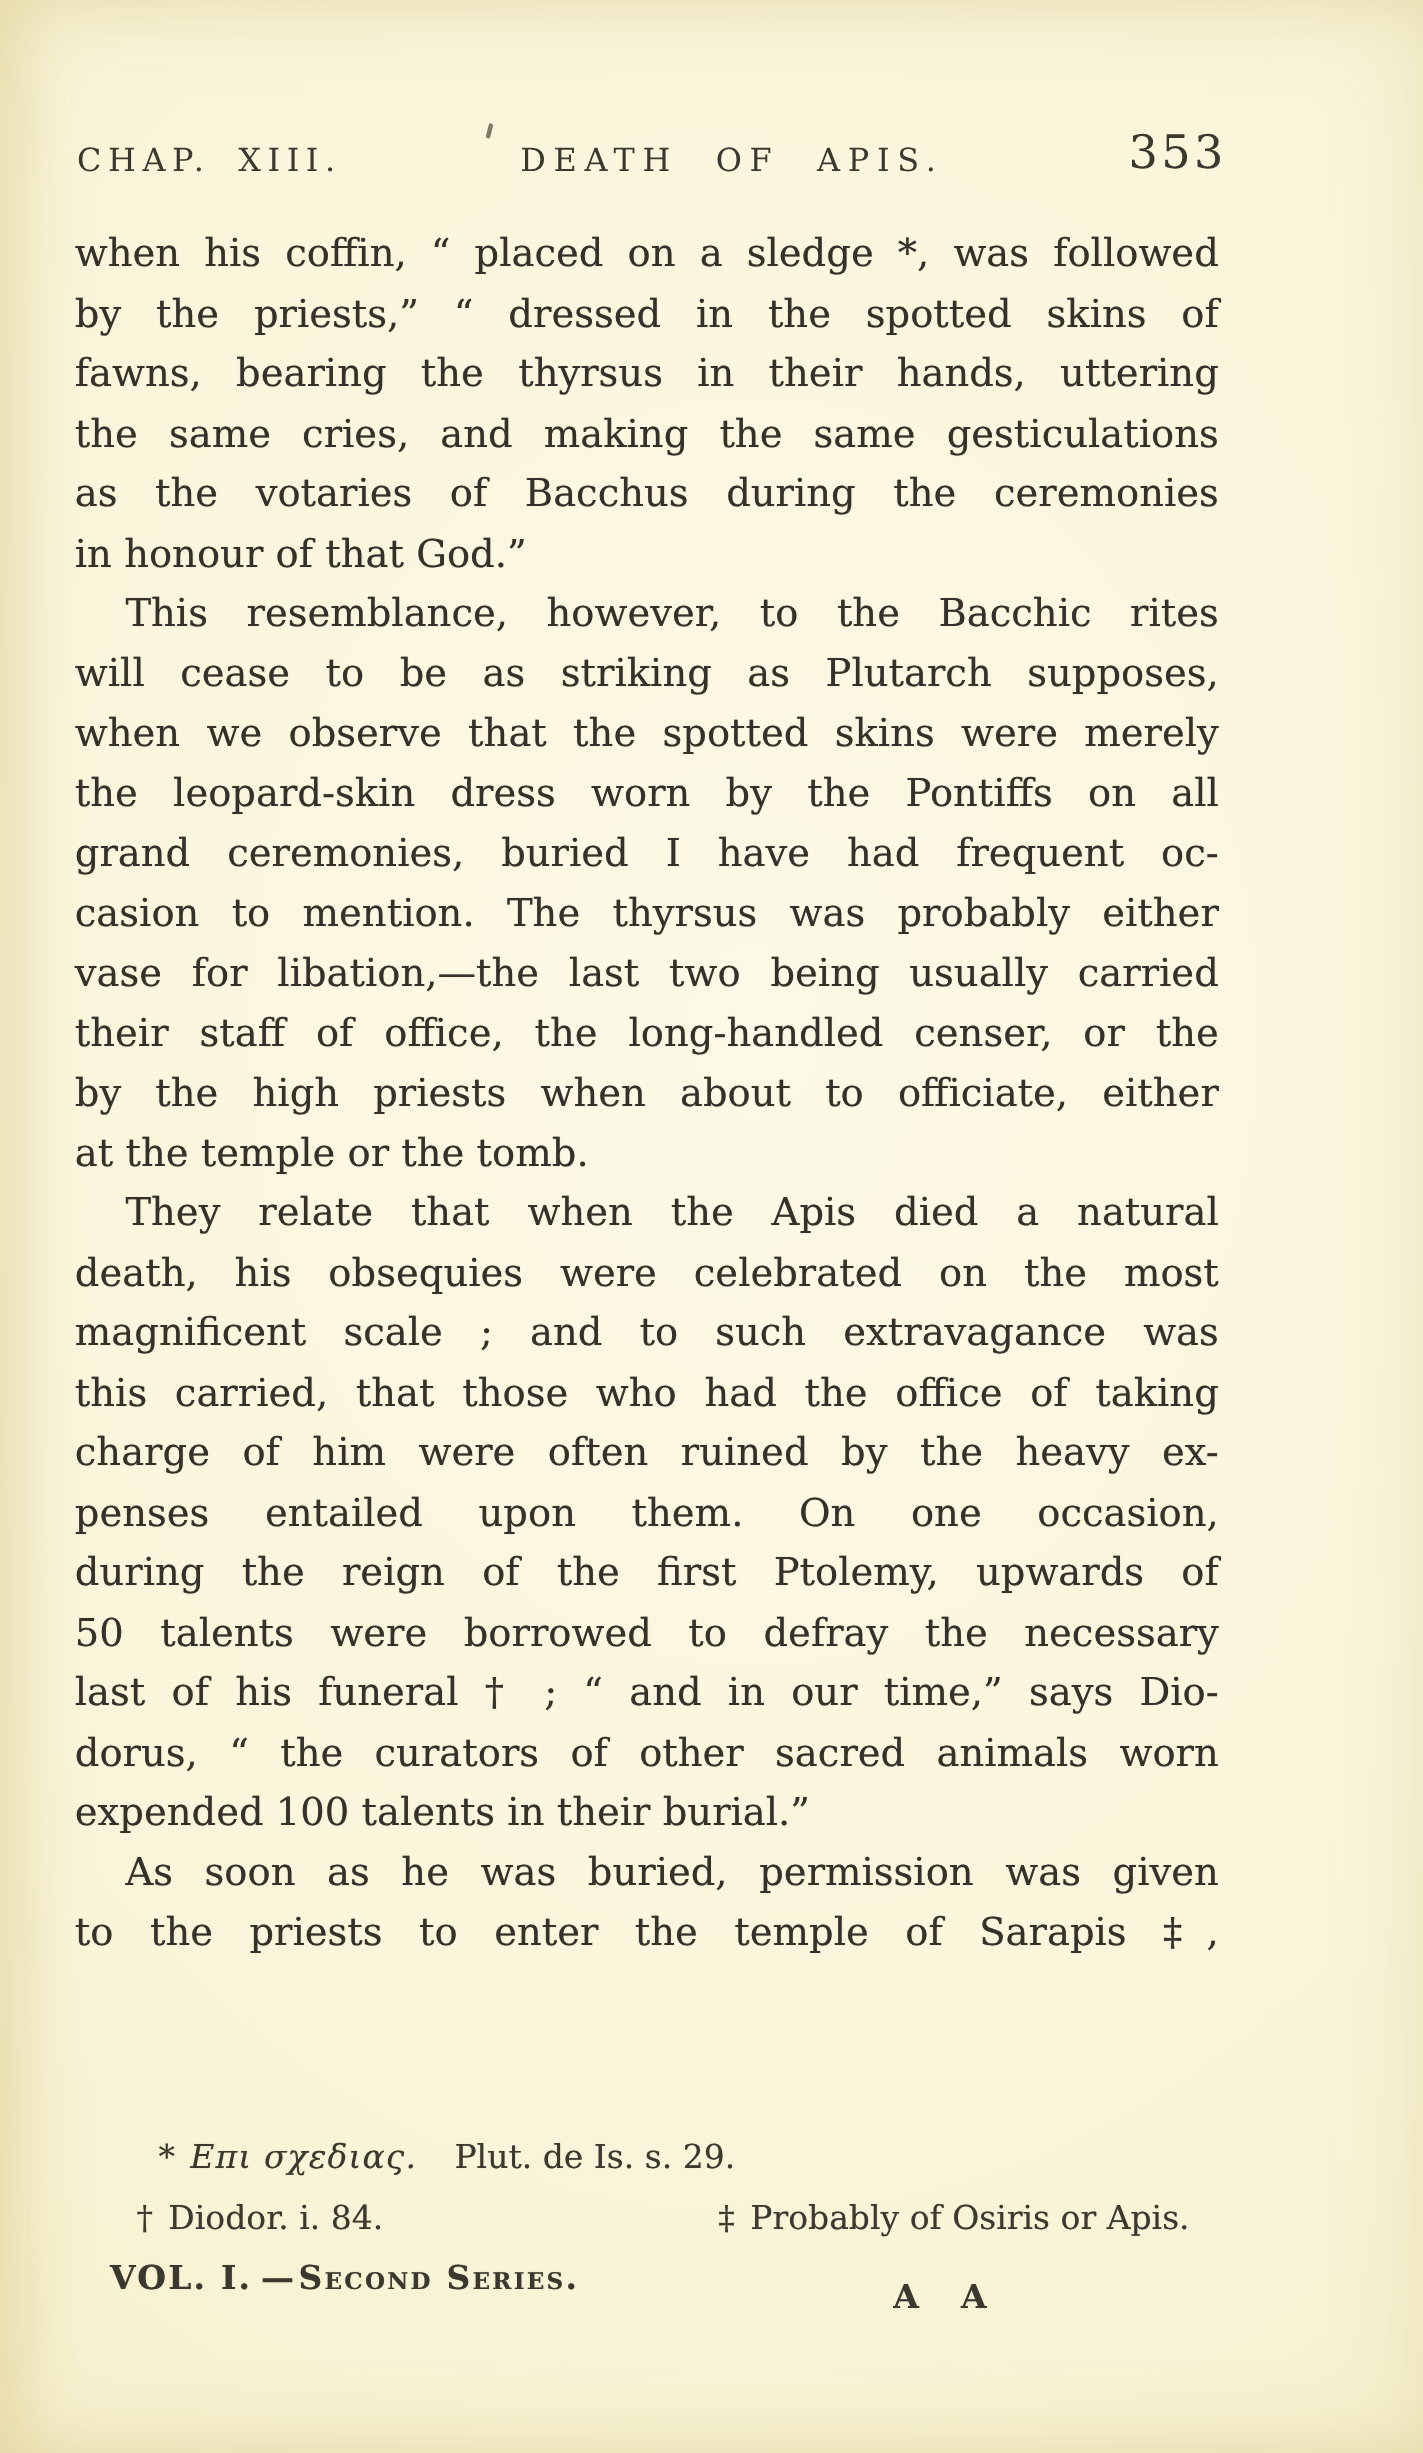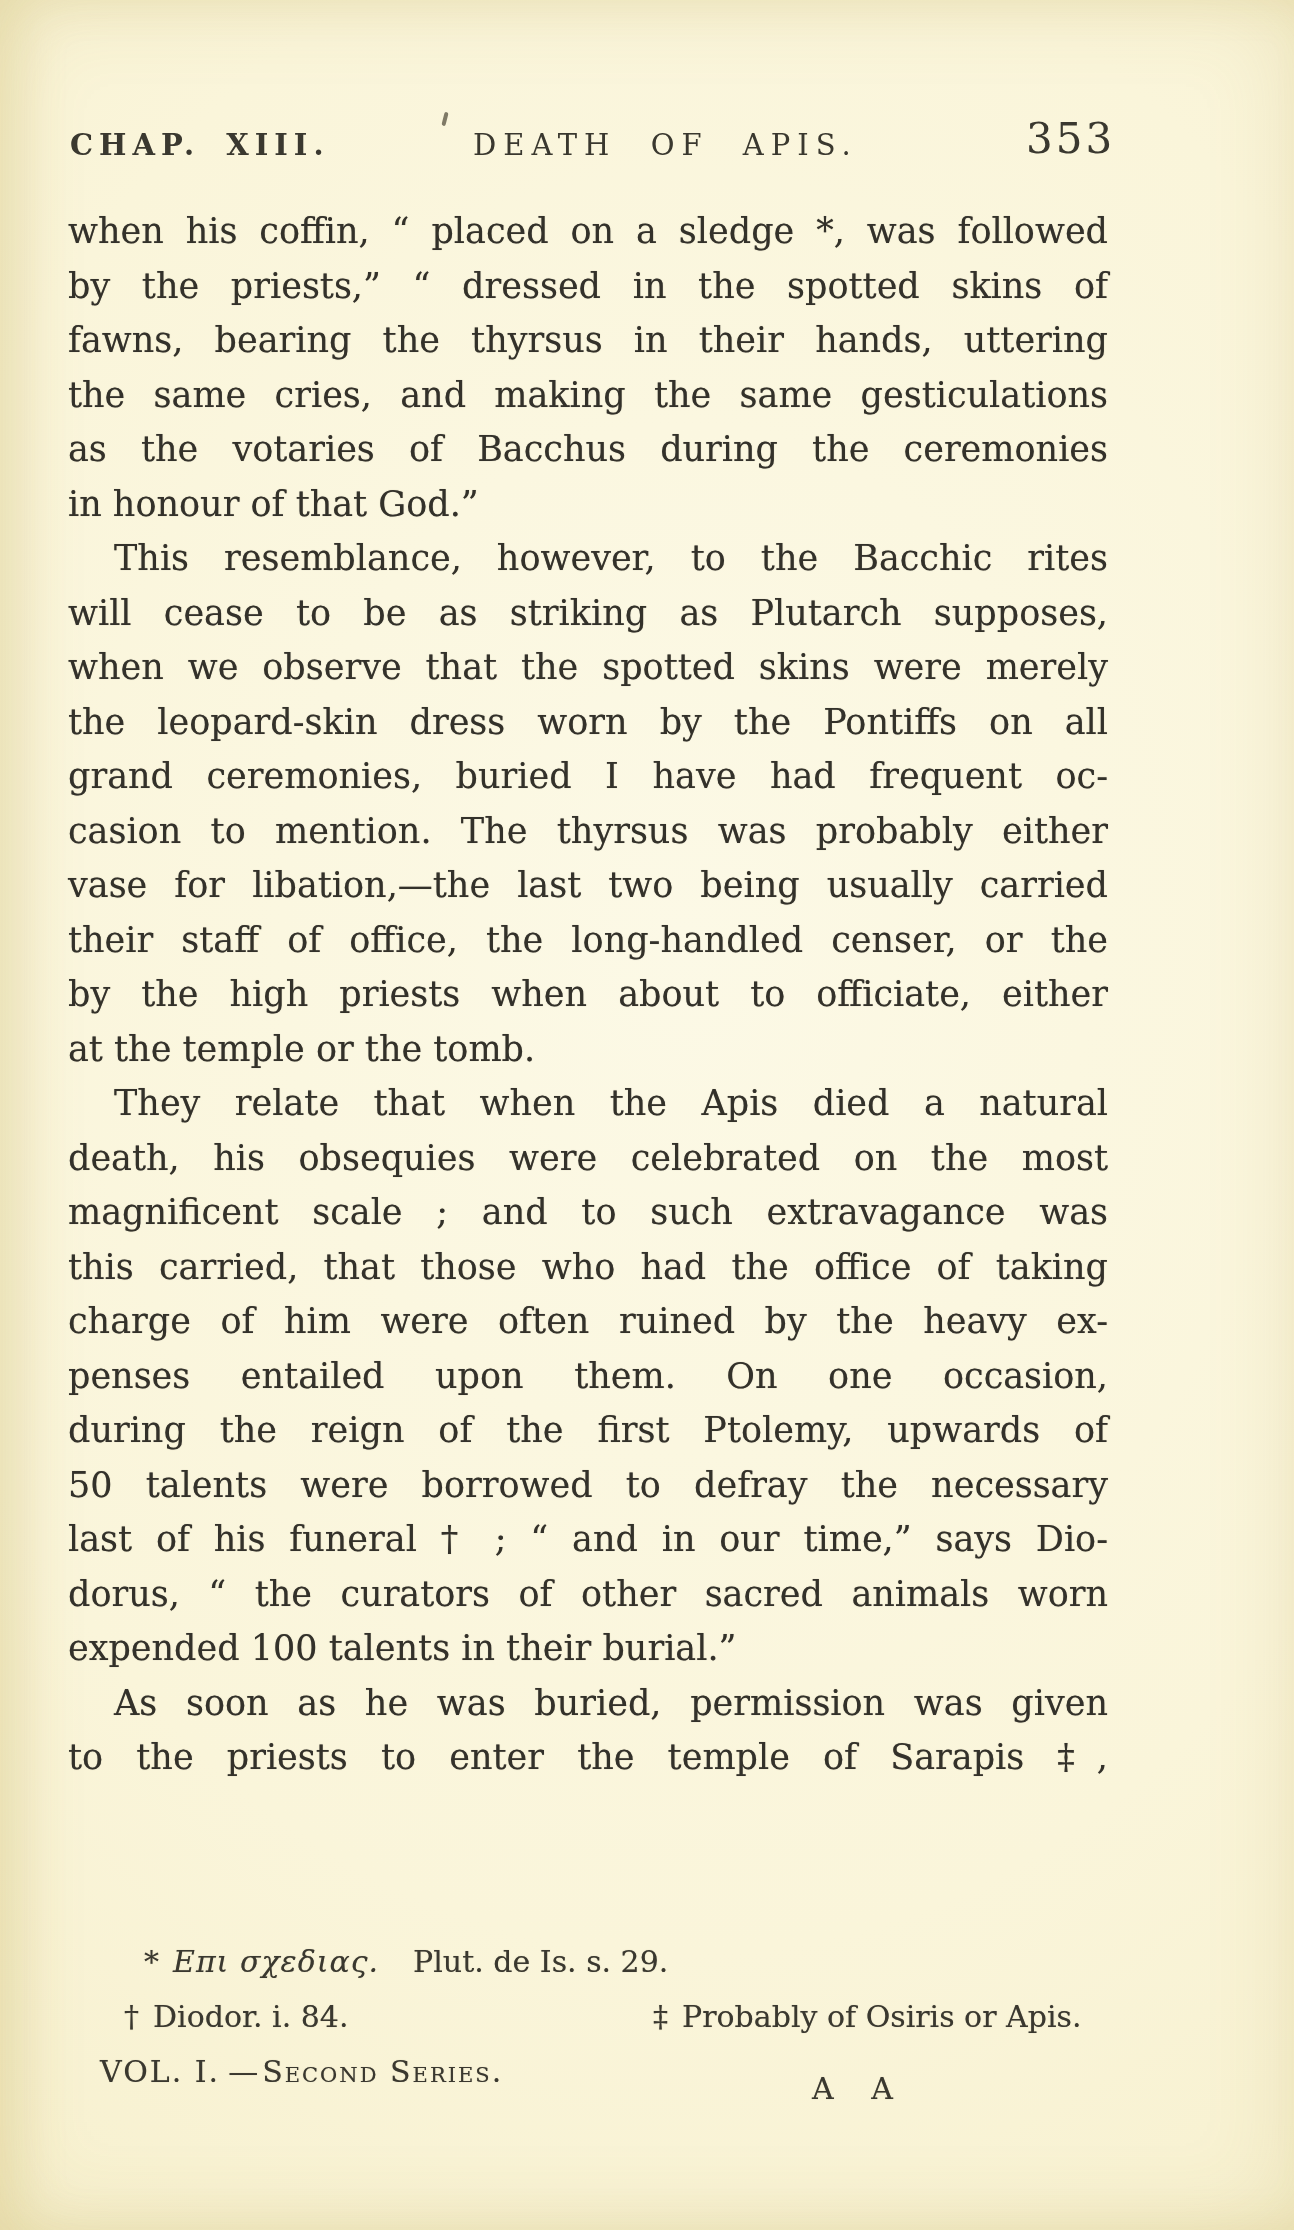--- a/index.html
+++ b/index.html
@@ -9,21 +9,21 @@
     margin:0 auto;
     background:
       radial-gradient(130% 95% at 53% 42%, #fcf9e6 0%, #faf5da 48%, #f6efcb 82%, #f0e7ba 100%);
     box-shadow: inset 0 0 90px rgba(170,140,50,.16), inset 25px 0 45px rgba(190,160,60,.14);
     overflow:hidden;
     font-family:"DejaVu Serif", serif;
     color:#34322b;
   }
   
   .hdr{position:absolute; top:128px; font-size:29px; color:#3a382f; white-space:nowrap;}
-  #chapter{left:70px; letter-spacing:6px; word-spacing:10px;font-weight:bold;}
+  #chapter{left:70px; letter-spacing:6px; word-spacing:10px;}
   #running-title{left:473px; letter-spacing:7px; word-spacing:18px;}
   #folio{left:1026px; top:114px; font-size:42px; letter-spacing:3px;}
   
   #speck{position:absolute; left:443px; top:112px; width:4px; height:14px;
          background:#55503f; border-radius:2px; transform:rotate(14deg); opacity:.75;}
   
   #body-block{position:absolute; left:68px; top:204px; width:1040px;}
   .bl{
     font-size:35px; line-height:54.5px;
     text-align:justify; text-align-last:justify;
@@ -36,21 +36,21 @@
   
   #footnotes{position:absolute; left:100px; top:1934px; width:1040px;
              font-size:30px; line-height:55px; color:#3a382f;
              text-shadow:0 0 .7px rgba(60,55,45,.5);}
   .fn-line{position:relative; white-space:nowrap;}
   #fn-1{padding-left:44px;}
   #fn-2{padding-left:24px;}
   .fn-marker{display:inline-block; margin-right:14px;}
   .greek{font-style:italic; letter-spacing:1px; margin-right:34px;}
   #fn-3-right{position:absolute; left:514px; top:0;margin-left:39px;}
-  #sig-line{position:relative; white-space:nowrap;}
+  #sig-line{position:relative; white-space:nowrap;font-weight:bold;}
   .vol{letter-spacing:2px;}
   .dash{margin:0 4px 0 8px;}
   .series{font-variant:small-caps; letter-spacing:2px;}
   #press-sig{position:absolute; left:712px; top:17px; letter-spacing:14px;}
 </style>
 </head>
 <body>
 
 <div id="page">
 

